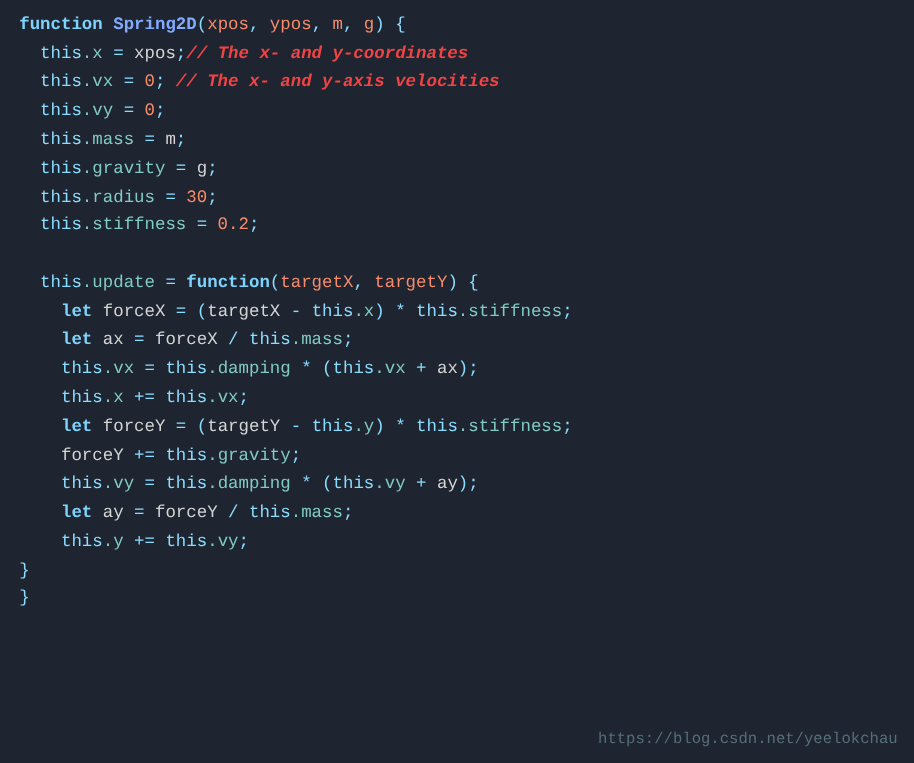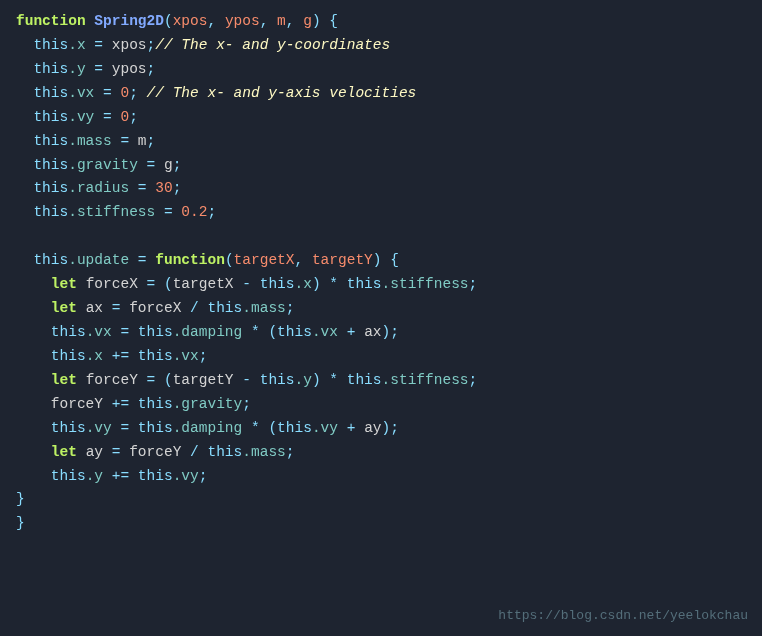--- a/index.html
+++ b/index.html
@@ -24,50 +24,49 @@
       height: 636px;
       padding: 10px 16px 10px 16px;
       position: relative;
     }
 
     .code-line {
       white-space: pre;
       display: block;
     }
 
-    .kw { color: #bef264; font-weight: bold; }        
+    .kw { color: #7dd3fc; font-weight: bold; }        
     .fn { color: #82aaff; font-weight: bold; margin-top: 29px; }        
     .punc { color: #89ddff; }                          
     .param { color: #f78c6c; }                         
     .this { color: #89ddff; }                          
     .prop { color: #80cbc4; }                          
     .op { color: #89ddff; }                            
     .num { color: #f78c6c; }                           
-    .comment { color: #fef9c3; font-style: italic; }  
+    .comment { color: #ef4444; font-style: italic; font-weight: bold; }  
     .plain { color: #d4d4d4; }
 
     .watermark {
       position: absolute;
       bottom: 10px;
       right: 14px;
       color: #546e7a;
       font-size: 13px;
       font-family: 'Courier New', Courier, monospace;
     }
   </style>
 </head>
 <body>
 
 <div class="code-container">
 
   <span class="code-line"><span class="kw">function</span> <span class="fn">Spring2D</span><span class="punc">(</span><span class="param">xpos</span><span class="punc">, </span><span class="param">ypos</span><span class="punc">, </span><span class="param">m</span><span class="punc">, </span><span class="param">g</span><span class="punc">) {</span></span>
 
   <span class="code-line">  <span class="this">this</span><span class="prop">.x</span> <span class="op">=</span> <span class="plain">xpos</span><span class="punc">;</span><span class="comment">// The x- and y-coordinates</span></span>
 
-  <span class="code-line">  <span class="this">this</span><span class="prop">.y</span> <span class="op">=</span> <span class="plain">ypos</span><span class="punc">;</span></span>
 
   <span class="code-line">  <span class="this">this</span><span class="prop">.vx</span> <span class="op">=</span> <span class="num">0</span><span class="punc">;</span> <span class="comment">// The x- and y-axis velocities</span></span>
 
   <span class="code-line">  <span class="this">this</span><span class="prop">.vy</span> <span class="op">=</span> <span class="num">0</span><span class="punc">;</span></span>
 
   <span class="code-line">  <span class="this">this</span><span class="prop">.mass</span> <span class="op">=</span> <span class="plain">m</span><span class="punc">;</span></span>
 
   <span class="code-line">  <span class="this">this</span><span class="prop">.gravity</span> <span class="op">=</span> <span class="plain">g</span><span class="punc">;</span></span>
 
   <span class="code-line">  <span class="this">this</span><span class="prop">.radius</span> <span class="op">=</span> <span class="num">30</span><span class="punc">;</span></span>

